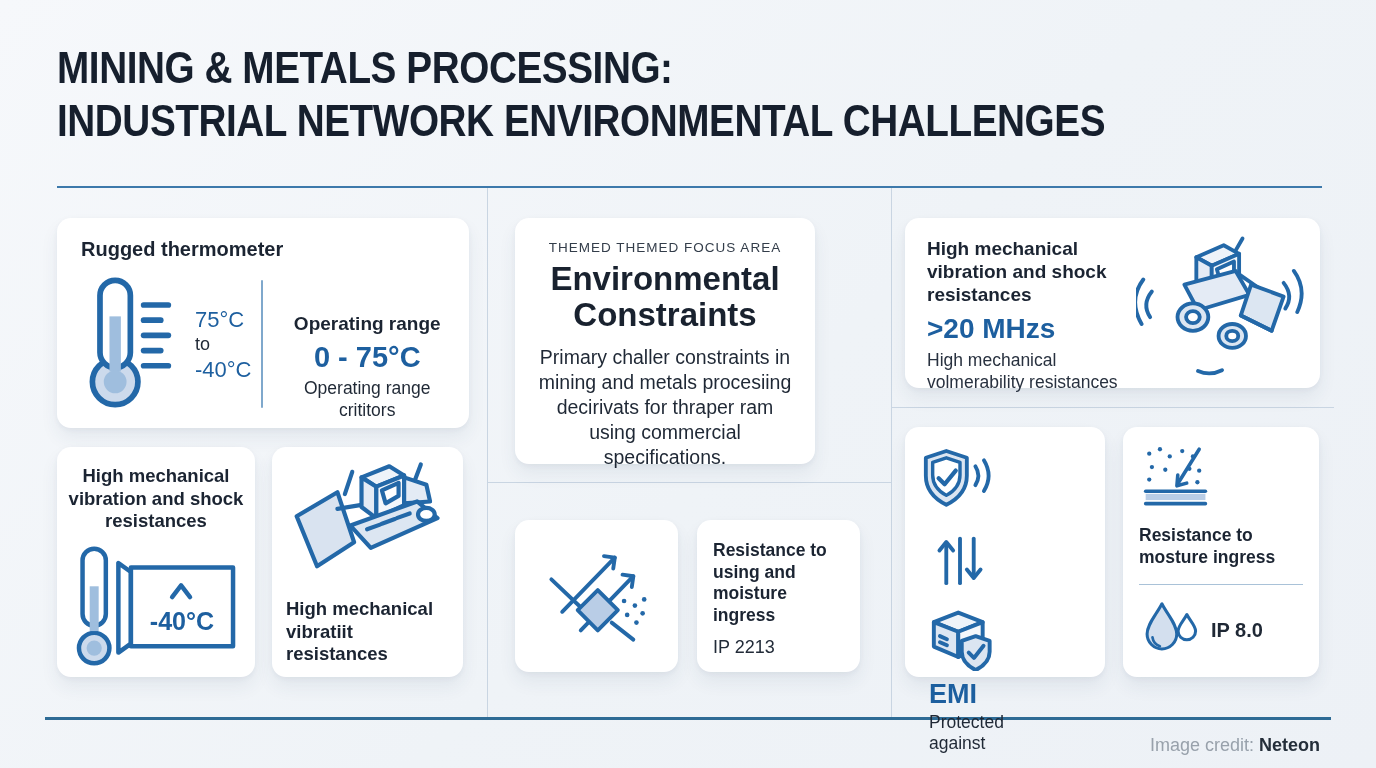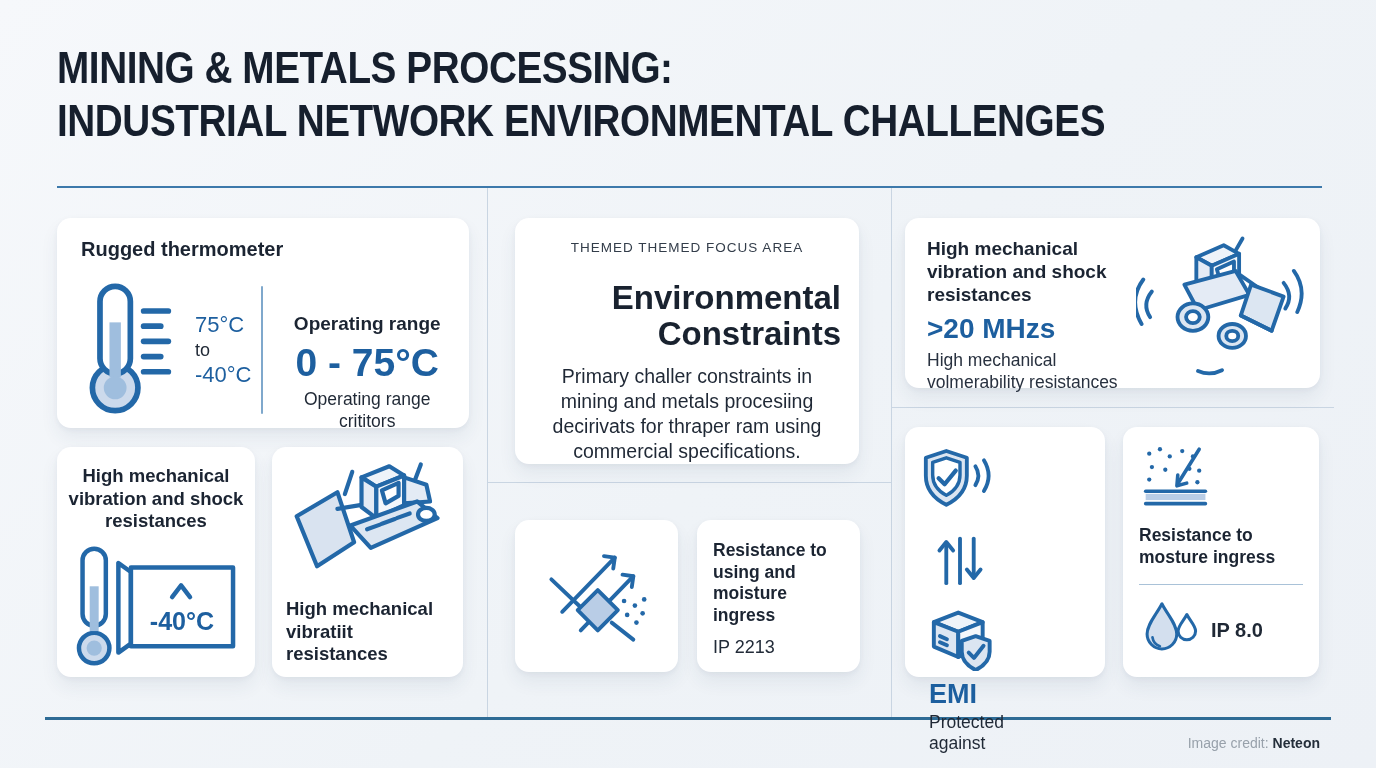--- a/index.html
+++ b/index.html
@@ -9,57 +9,57 @@
     font-family:"Liberation Sans",sans-serif; color:#1c2432;
   }
   
   .title { position:absolute; left:57px; top:42px; font-weight:700; font-size:44px;
     line-height:1.2; color:#161f2d; letter-spacing:-0.5px; white-space:nowrap;
     transform:scaleX(.88); transform-origin:left top; }
   .rule-top { position:absolute; left:57px; top:186px; width:1265px; height:2px; background:#3d79ab; }
   .rule-bottom { position:absolute; left:45px; top:717px; width:1286px; height:3px; background:#2e6b95; }
   .v-div { position:absolute; width:1px; background:#c9d5e2; }
   .h-div { position:absolute; height:1px; background:#c9d5e2; }
-  .credit { position:absolute; right:56px; top:735px; font-size:14px; color:#98a1ab; }
+  .credit { position:absolute; right:56px; top:735px; font-size:18px; color:#98a1ab; }
   .credit b { color:#242e3a; font-weight:700; }
 
   
   .card { position:absolute; background:#fff; border-radius:14px; box-sizing:border-box;
     box-shadow:0 10px 18px rgba(45,66,94,.07), 0 2px 5px rgba(45,66,94,.05); }
 
   .blue { color:#1d5f9f; }
 
   
   .card-rugged { left:57px; top:218px; width:412px; height:210px; padding:20px 14px 14px 24px; }
   .rugged-title { font-size:20px; font-weight:700; color:#1b2432; }
   .rugged-row { display:flex; align-items:center; margin-top:6px; }
   .temps { display:flex; flex-direction:column; justify-content:center; margin-left:2px; line-height:1.15; }
   .temp-big { font-size:22px; font-weight:400; }
   .temp-to { font-size:18px; color:#1f2835; margin:2px 0; }
   .card-inner-div { width:2px; height:128px; background:#7fa8cc; margin:0 16px 0 10px; border-radius:2px; }
   .range-col { flex:1; display:flex; flex-direction:column; align-items:center; text-align:center; }
   .range-title { font-size:19px; font-weight:700; color:#1b2432;margin-top:46px; }
-  .range-value { font-size:39px; font-weight:700; margin:6px 12px 4px; }
+  .range-value { font-size:29px; font-weight:700; margin:6px 12px 4px; }
   .range-caption { font-size:17.5px; color:#1f2835; line-height:1.25; max-width:170px; }
 
   
   .card-shock { left:57px; top:447px; width:198px; height:230px; padding:18px 10px 10px;
     display:flex; flex-direction:column; align-items:center; }
   .shock-title { font-size:18.5px; font-weight:700; text-align:center; line-height:1.22; color:#1b2432; }
 
   
   .card-dozer { left:272px; top:447px; width:191px; height:230px; padding:10px 14px 12px;
     display:flex; flex-direction:column; }
   .dozer-caption { font-size:18.5px; font-weight:700; line-height:1.2; color:#1b2432; margin-top:auto; }
 
   
-  .card-focus { left:515px; top:218px; width:344px; height:246px; padding:22px 18px;
+  .card-focus { left:515px; top:218px; width:300px; height:246px; padding:22px 18px;
     text-align:center; }
   .focus-eyebrow { font-size:13.5px; letter-spacing:1px; color:#333d4a; }
-  .focus-heading { font-size:33px; font-weight:700; line-height:1.08; color:#19222f; margin:25px 0 13px;text-align:right; }
+  .focus-heading { font-size:33px; font-weight:700; line-height:1.08; color:#19222f; margin:6px 0 13px; }
   .focus-body { font-size:19.5px; line-height:1.28; color:#1f2835; }
 
   
   .card-dust-icon { left:515px; top:520px; width:163px; height:152px;
     display:flex; align-items:center; justify-content:center; }
   .card-dust { left:697px; top:520px; width:163px; height:152px; padding:20px 16px; }
   .dust-title { font-size:17.5px; font-weight:700; line-height:1.24; color:#1b2432; }
   .dust-rating { font-size:18px; color:#222b38; margin-top:10px; }
 
   

